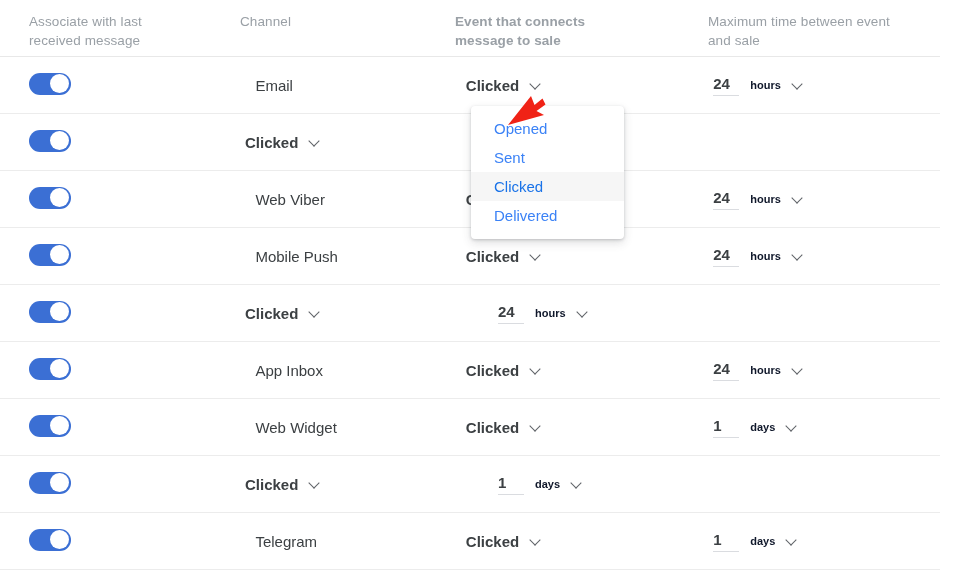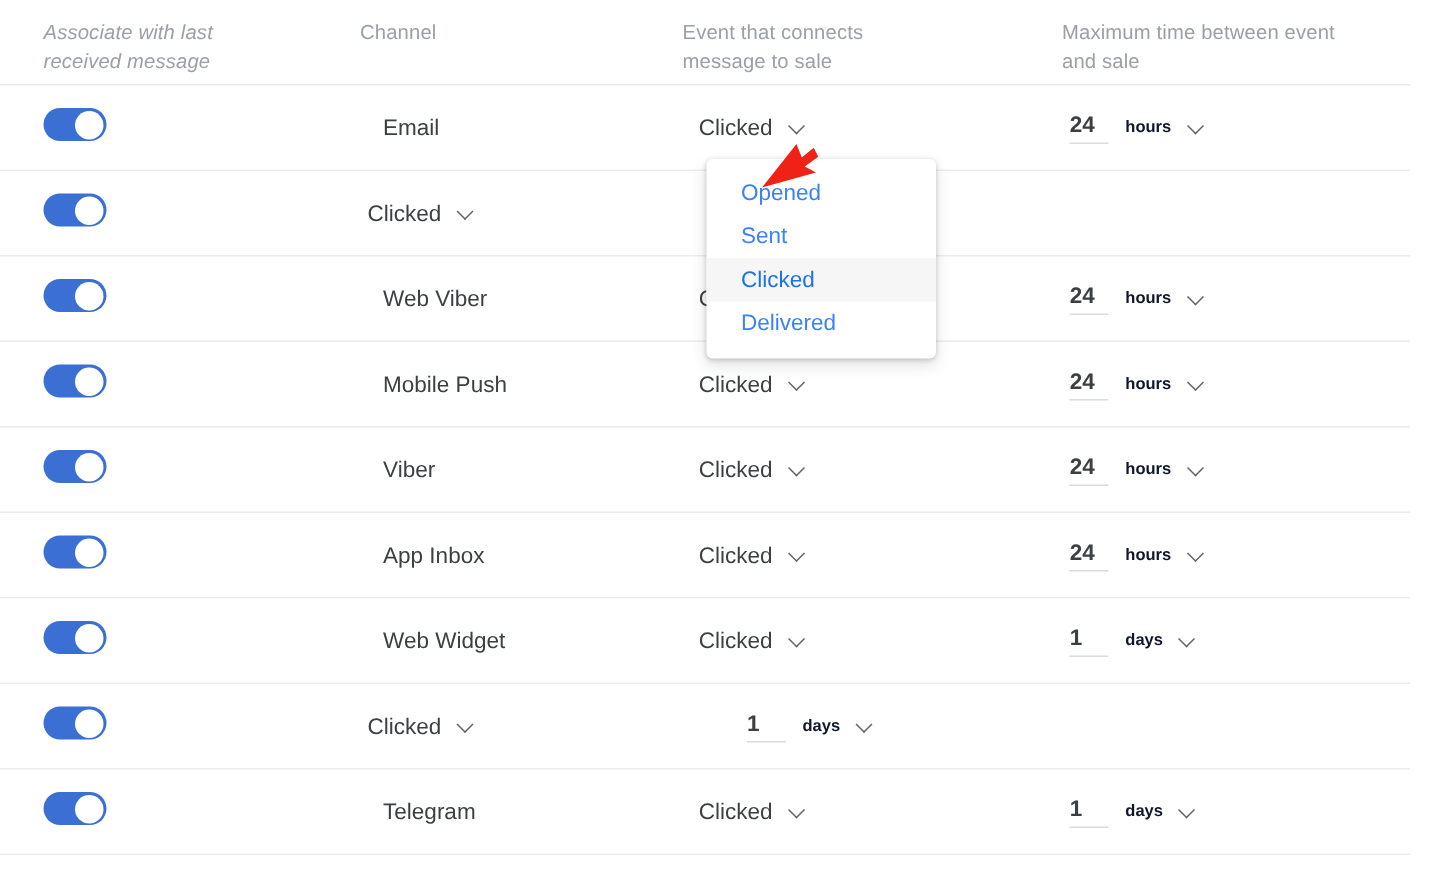--- a/index.html
+++ b/index.html
@@ -29,23 +29,23 @@
     width: 940px;
   }
   .th {
     font-size: 13.5px;
     color: #9aa0a6;
     line-height: 19px;
     padding-top: 12px;
     letter-spacing: 0.1px;
     white-space: pre-line;
   }
-  .col-toggle { width: 234px; padding-left: 29px; font-style: italic; }
+  .col-toggle { width: 234px; padding-left: 29px; }
   .col-channel { width: 210px; padding-left: 6px; }
-  .col-event { width: 260px; padding-left: 11px; }
+  .col-event { width: 260px; padding-left: 11px; font-weight: bold; }
   .col-time { width: 236px; padding-left: 4px; }
 
   
   .trow {
     display: flex;
     align-items: center;
     height: 57px;
     border-bottom: 1px solid #ececec;
     width: 940px;
   }
@@ -230,21 +230,20 @@
         <div class="cell col-time"><span class="time-cell">
             <span class="num-input">24</span>
             <span class="select">
               <span class="unit">hours</span>
               <span class="chev"></span>
             </span>
           </span></div>
       </div>
       <div class="trow">
         <div class="cell col-toggle"><span class="switch"><span class="knob"></span></span></div>
-        <div class="cell col-channel">Viber</div>
         <div class="cell col-event"><span class="select">
             <span>Clicked</span>
             <span class="chev"></span>
           </span></div>
         <div class="cell col-time"><span class="time-cell">
             <span class="num-input">24</span>
             <span class="select">
               <span class="unit">hours</span>
               <span class="chev"></span>
             </span>

